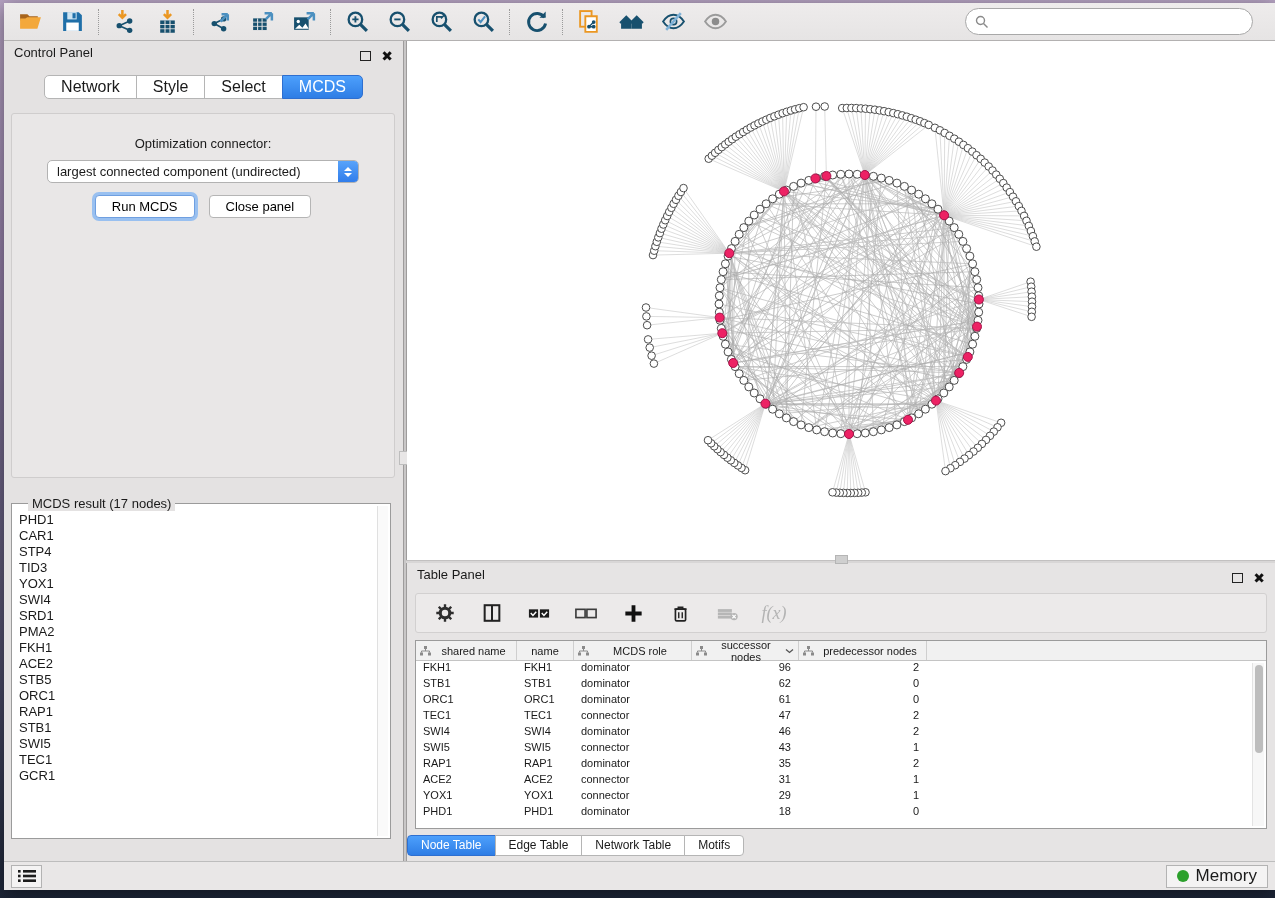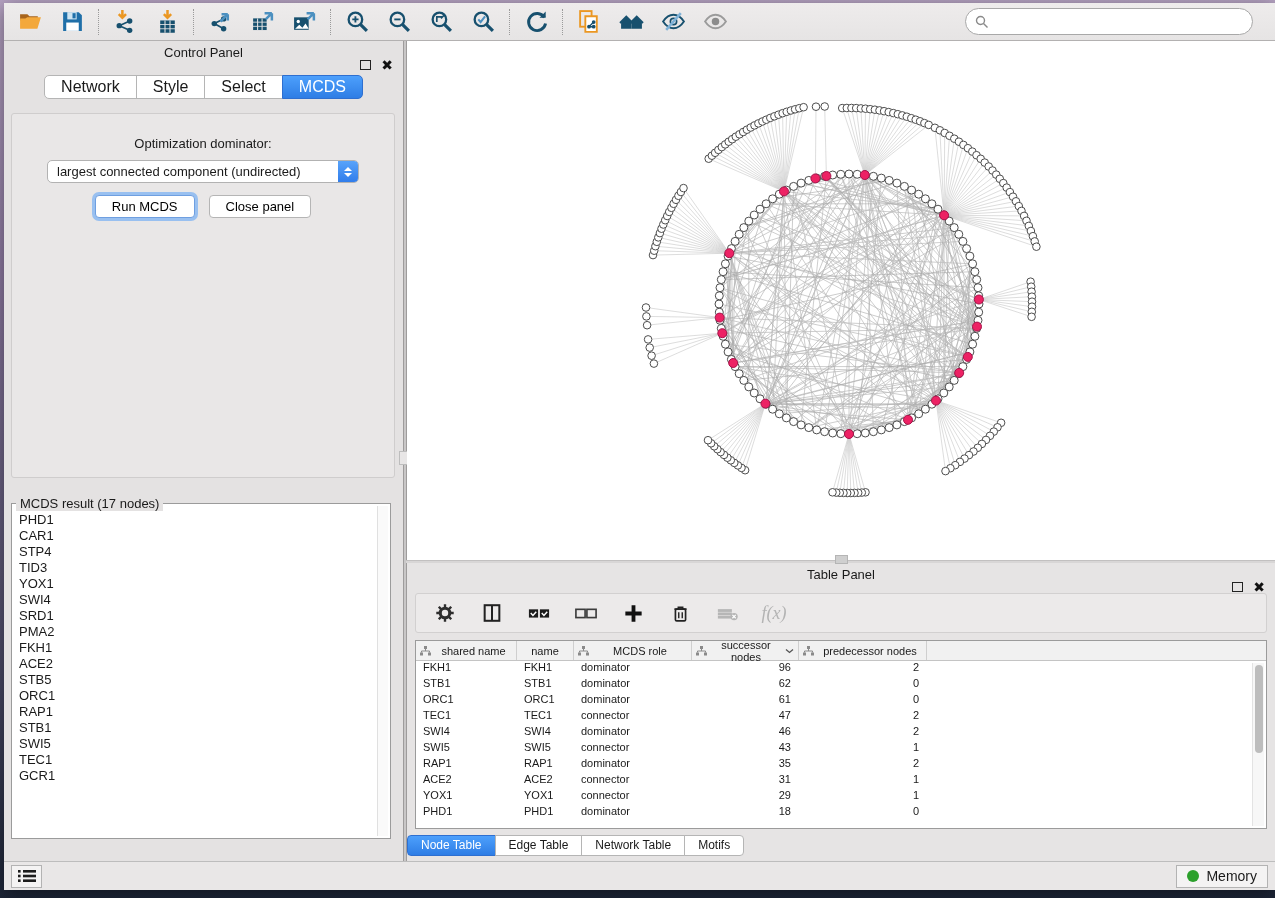--- a/index.html
+++ b/index.html
@@ -27,21 +27,21 @@
   .search-wrap { margin-left:auto; margin-right:12px; }
   .search-box {
     width:288px; height:27px; background:#fff; border:1px solid #a8a8a8;
     border-radius:14px; display:flex; align-items:center; padding-left:9px; gap:6px;
   }
   .search-box input { border:none; outline:none; flex:1; font-size:13px; background:transparent; height:20px; }
   
   .main-row { flex:1; display:flex; min-height:0; }
   
   .control-panel { width:399px; background:#e4e2e2; position:relative; flex:0 0 auto; }
-  .panel-header { height:26px; display:flex; align-items:center; padding:4px 10px 0 10px; font-size:13px;flex-direction:column; }
+  .panel-header { height:26px; display:flex; padding:4px 10px 0 10px; font-size:13px; }
   .panel-header .win-btns { margin-left:auto; display:flex; gap:10px; align-items:center; }
   .float-btn { width:11px; height:10px; border:1.5px solid #222; background:transparent; cursor:pointer; }
   .close-btn { font-size:14px; font-weight:bold; color:#111; cursor:pointer; line-height:10px; }
   .cp-tabs { display:flex; justify-content:center; margin-top:8px; position:relative; z-index:2; }
   .seg-tab {
     height:24px; padding:0 16px; background:#fff; border:1px solid #b5b5b5;
     font-size:16px; display:flex; align-items:center; cursor:pointer; margin-left:-1px;
   }
   .seg-tab:first-child { border-radius:5px 0 0 5px; margin-left:0; }
   .seg-tab:last-child { border-radius:0 5px 5px 0; }
@@ -68,21 +68,21 @@
   .mac-btn {
     height:23px; padding:0 16px; background:#fff; border:1px solid #b5b5b5;
     border-radius:4px; font-size:13px; cursor:pointer;
   }
   .mac-btn.focused { box-shadow:0 0 0 3px rgba(110,170,245,.65); border-color:#6f9fe0; }
   .mcds-fieldset {
     position:absolute; left:7px; right:12px; top:462px; bottom:22px;
     border:1px solid #9b9b9b; background:#fff;
   }
   .mcds-legend {
-    position:absolute; top:-8px; left:4px; background:#e4e2e2; padding:0 4px; font-size:13px;
+    position:absolute; top:-8px; left:16px; background:#e4e2e2; padding:0 4px; font-size:13px;
   }
   .mcds-list { position:absolute; inset:8px 14px 2px 2px; overflow:hidden; font-size:13px; }
   .mcds-list div { line-height:16px; padding-left:5px; cursor:default; }
   .mcds-scroll { position:absolute; top:2px; bottom:2px; right:2px; width:11px; background:#fafafa; border-left:1px solid #e0e0e0; }
   
   .v-split { width:3px; background:#c9c7c7; border-left:1px solid #9e9c9c; position:relative; cursor:col-resize; }
   .v-split .grip { position:absolute; top:410px; left:-5px; width:11px; height:14px; background:#e8e6e6; border:1px solid #bdbdbd; }
   
   .right-col { flex:1; display:flex; flex-direction:column; min-width:0; }
   .net-view { height:519px; display:flex; flex-direction:column; border-left:1px solid #9e9c9c; }
@@ -125,21 +125,21 @@
   .tp-tab:last-child { border-radius:0 4px 4px 0; }
   .tp-tab.active { background:linear-gradient(#4da0fc,#2e7de5); border-color:#2e6fd0; color:#fff; }
   
   .status-bar {
     height:29px; background:#e9e7e7; border-top:1px solid #bdbdbd;
     display:flex; align-items:center; padding:0 7px; flex:0 0 auto;
   }
   .list-btn { width:31px; height:23px; background:#f4f3f3; border:1px solid #b3b3b3; display:flex; align-items:center; justify-content:center; cursor:pointer; }
   .memory-btn {
     margin-left:auto; height:23px; padding:0 10px; background:#f4f3f3; border:1px solid #b3b3b3;
-    display:flex; align-items:center; gap:7px; font-size:14px; cursor:pointer;
+    display:flex; align-items:center; gap:7px; font-size:17px; cursor:pointer;
   }
   .mem-dot { width:12px; height:12px; border-radius:50%; }
   svg { display:block; }
 </style>
 </head>
 <body>
 
 <div class="app-window">
 
   <div class="toolbar">
@@ -307,21 +307,21 @@
           <span class="close-btn">✖</span>
         </span>
       </div>
       <div class="cp-tabs">
         <div class="seg-tab">Network</div>
         <div class="seg-tab">Style</div>
         <div class="seg-tab">Select</div>
         <div class="seg-tab active">MCDS</div>
       </div>
       <div class="cp-inner">
-        <div class="opt-label">Optimization dominator:</div>
+        <div class="opt-label">Optimization connector:</div>
         <div class="combo">
           <span class="combo-text">largest connected component (undirected)</span>
           <span class="combo-step">
             <span class="chev up"></span>
               <span class="chev dn"></span>
           </span>
         </div>
         <div class="btn-row">
           <button class="mac-btn focused">Run MCDS</button>
           <button class="mac-btn">Close panel</button>

